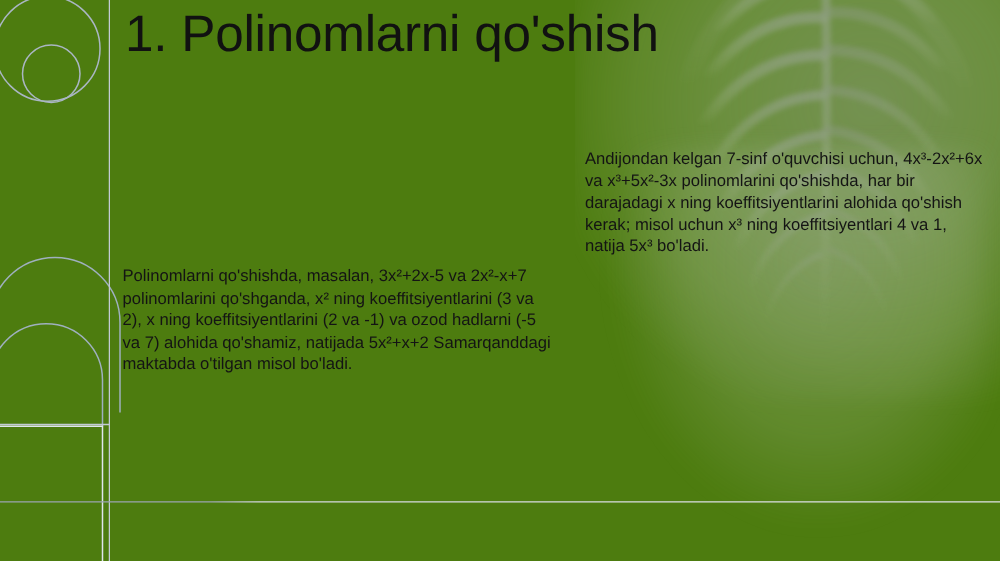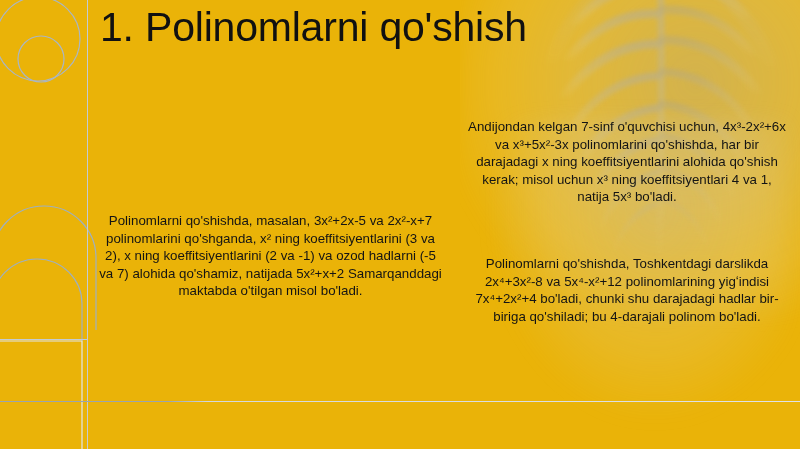--- a/index.html
+++ b/index.html
@@ -5,21 +5,21 @@
   html, body {
     margin: 0;
     padding: 0;
     background: #ffffff;
   }
   #slide {
     position: relative;
     width: 800px;
     height: 449px;
     overflow: hidden;
-    background: #eab308;
+    background: #4d7c0f;
     font-family: "Liberation Sans", sans-serif;
   }
   #wm-wrap {
     position: absolute;
     top: 0;
     right: 0;
     width: 340px;
     height: 449px;
     overflow: hidden;
     pointer-events: none;
@@ -92,21 +92,20 @@
     line-height: 1.16;
     font-weight: 400;
     color: #111111;
     letter-spacing: -0.2px;
     white-space: nowrap;
   }
 
   
   .body-text {
     position: absolute;
-    text-align: center;
     color: #141414;
     font-size: 13.3px;
     line-height: 1.32;
   }
   #txt-left {
     left: 98px;
     top: 212px;
     width: 345px;
   }
   #txt-right-top {
@@ -191,15 +190,14 @@
 
   <div id="vrule"></div>
   <div id="hrule"></div>
 
   <div id="title">1. Polinomlarni qo'shish</div>
 
   <div class="body-text" id="txt-left">Polinomlarni qo'shishda, masalan, 3x²+2x-5 va 2x²-x+7 polinomlarini qo'shganda, x² ning koeffitsiyentlarini (3 va 2), x ning koeffitsiyentlarini (2 va -1) va ozod hadlarni (-5 va 7) alohida qo'shamiz, natijada 5x²+x+2 Samarqanddagi maktabda o'tilgan misol bo'ladi.</div>
 
   <div class="body-text" id="txt-right-top">Andijondan kelgan 7-sinf o'quvchisi uchun, 4x³-2x²+6x va x³+5x²-3x polinomlarini qo'shishda, har bir darajadagi x ning koeffitsiyentlarini alohida qo'shish kerak; misol uchun x³ ning koeffitsiyentlari 4 va 1, natija 5x³ bo'ladi.</div>
 
-  <div class="body-text" id="txt-right-bottom">Polinomlarni qo'shishda, Toshkentdagi darslikda 2x⁴+3x²-8 va 5x⁴-x²+12 polinomlarining yigʻindisi 7x⁴+2x²+4 bo'ladi, chunki shu darajadagi hadlar bir-biriga qo'shiladi; bu 4-darajali polinom bo'ladi.</div>
 
 </div>
 
 </body></html>

